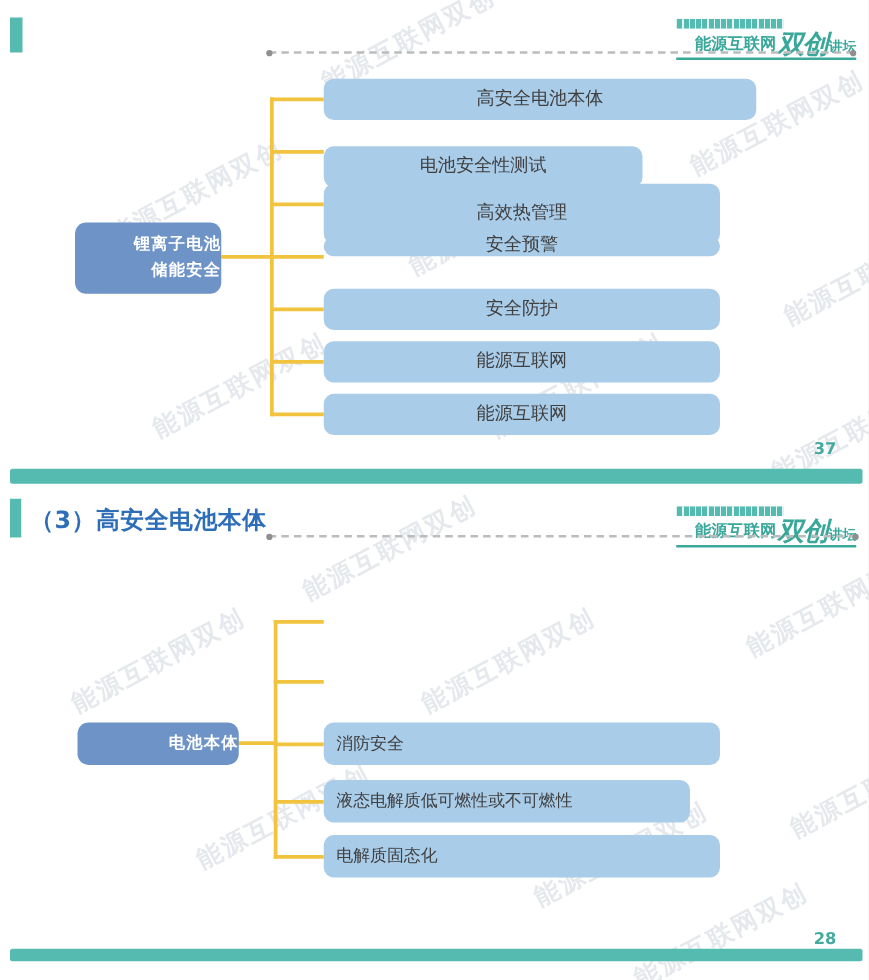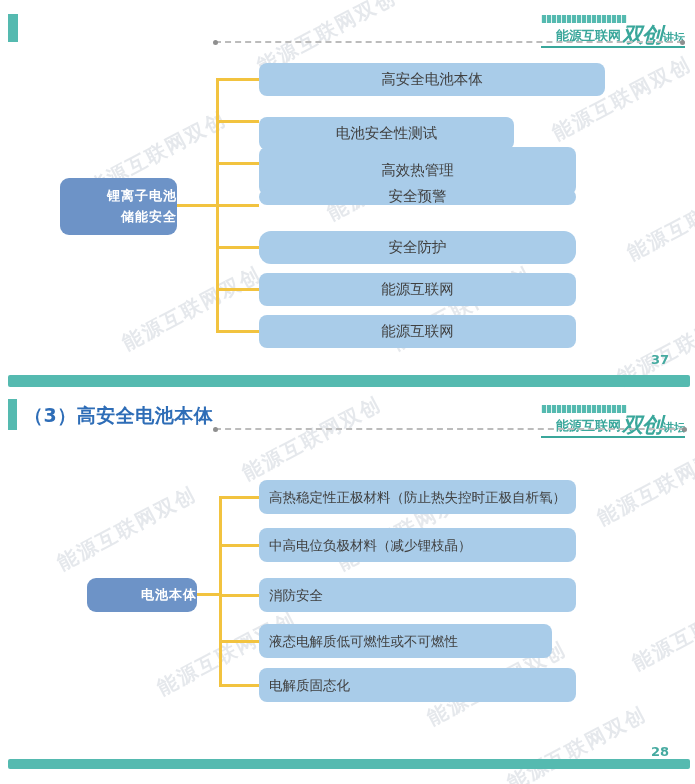--- a/index.html
+++ b/index.html
@@ -110,21 +110,21 @@
       <div class="conn" style="left: 177px; top: 203.5px; width: 42px; height: 3px;"></div>
       <div class="conn" style="left: 216px; top: 78px; width: 43px; height: 3px;"></div>
       <div class="node-box center" style="left: 259px; top: 63px; width: 346px; height: 33px;">高安全电池本体</div>
       <div class="conn" style="left: 216px; top: 120px; width: 43px; height: 3px;"></div>
       <div class="node-box center" style="left: 259px; top: 105px; width: 255px; height: 33px; margin-top: 12px;">电池安全性测试</div>
       <div class="conn" style="left: 216px; top: 162px; width: 43px; height: 3px;"></div>
       <div class="node-box center" style="left: 259px; top: 147px; width: 317px; height: 48px;">高效热管理</div>
       <div class="conn" style="left: 216px; top: 204px; width: 43px; height: 3px;"></div>
       <div class="node-box center" style="left: 259px; top: 189px; width: 317px; height: 16px;">安全预警</div>
       <div class="conn" style="left: 216px; top: 246px; width: 43px; height: 3px;"></div>
-      <div class="node-box center" style="left: 259px; top: 231px; width: 317px; height: 33px; border-radius: 12px;">安全防护</div>
+      <div class="node-box center" style="left: 259px; top: 231px; width: 317px; height: 33px;">安全防护</div>
       <div class="conn" style="left: 216px; top: 288px; width: 43px; height: 3px;"></div>
       <div class="node-box center" style="left: 259px; top: 273px; width: 317px; height: 33px;">能源互联网</div>
       <div class="conn" style="left: 216px; top: 330px; width: 43px; height: 3px;"></div>
       <div class="node-box center" style="left: 259px; top: 315px; width: 317px; height: 33px;">能源互联网</div>
       <div class="root-box" style="left: 60px; top: 178px; width: 117px; height: 57px;">
         <div>锂离子电池</div>
         <div>储能安全</div>
       </div>
     </div>
 
@@ -147,30 +147,28 @@
 
   <div class="dashline" style="left:215px; top:428px; width:470px;">
     <span class="dot left"></span>
     <span class="dot right"></span>
   </div>
 
   <div class="diagram">
       <div class="conn" style="left: 219px; top: 495.5px; width: 3px; height: 191px;"></div>
       <div class="conn" style="left: 173px; top: 592.5px; width: 49px; height: 3px;"></div>
       <div class="conn" style="left: 219px; top: 495.5px; width: 40px; height: 3px;"></div>
-      <div class="node-box left" style="left: 259px; top: 480px; width: 317px; height: 34px;">高热稳定性正极材料（防止热失控时正极自析氧）</div>
       <div class="conn" style="left: 219px; top: 543.5px; width: 40px; height: 3px;"></div>
-      <div class="node-box left" style="left: 259px; top: 528px; width: 317px; height: 34px;">中高电位负极材料（减少锂枝晶）</div>
       <div class="conn" style="left: 219px; top: 593.5px; width: 40px; height: 3px;"></div>
       <div class="node-box left" style="left: 259px; top: 578px; width: 317px; height: 34px;">消防安全</div>
       <div class="conn" style="left: 219px; top: 639.5px; width: 40px; height: 3px;"></div>
       <div class="node-box left" style="left: 259px; top: 624px; width: 293px; height: 34px;">液态电解质低可燃性或不可燃性</div>
       <div class="conn" style="left: 219px; top: 683.5px; width: 40px; height: 3px;"></div>
       <div class="node-box left" style="left: 259px; top: 668px; width: 317px; height: 34px;">电解质固态化</div>
-      <div class="root-box" style="left: 62px; top: 578px; width: 110px; height: 34px; margin-left: 25px;">
+      <div class="root-box" style="left: 62px; top: 578px; width: 129px; height: 34px;">
         <div>电池本体</div>
       </div>
     </div>
 
   <div class="pagenum" style="top:744px;">28</div>
 
   <div class="divider" style="top:759px; height:10px;"></div>
 
 </div>
 

